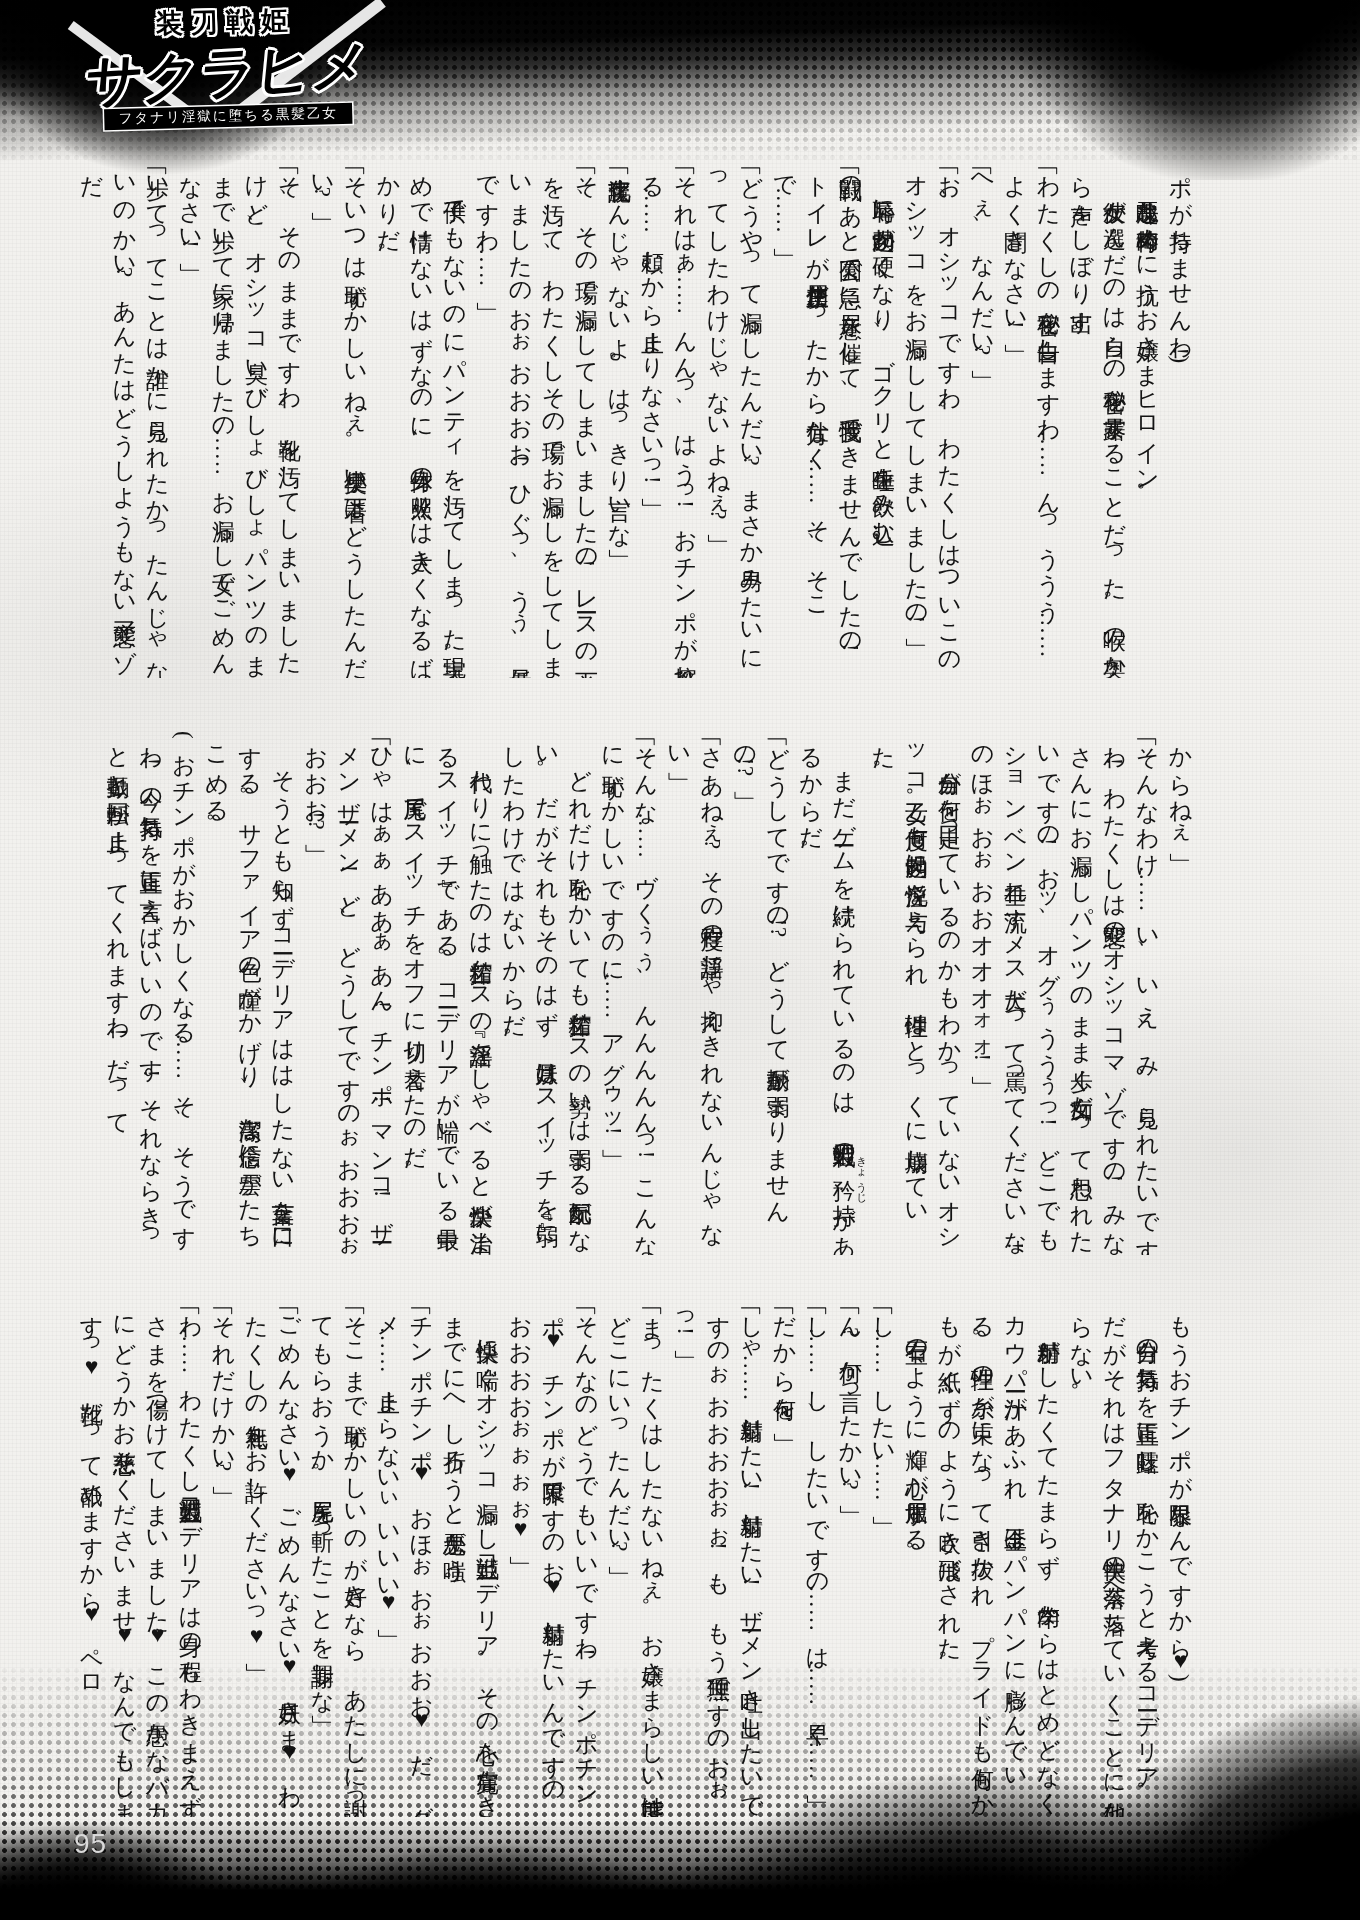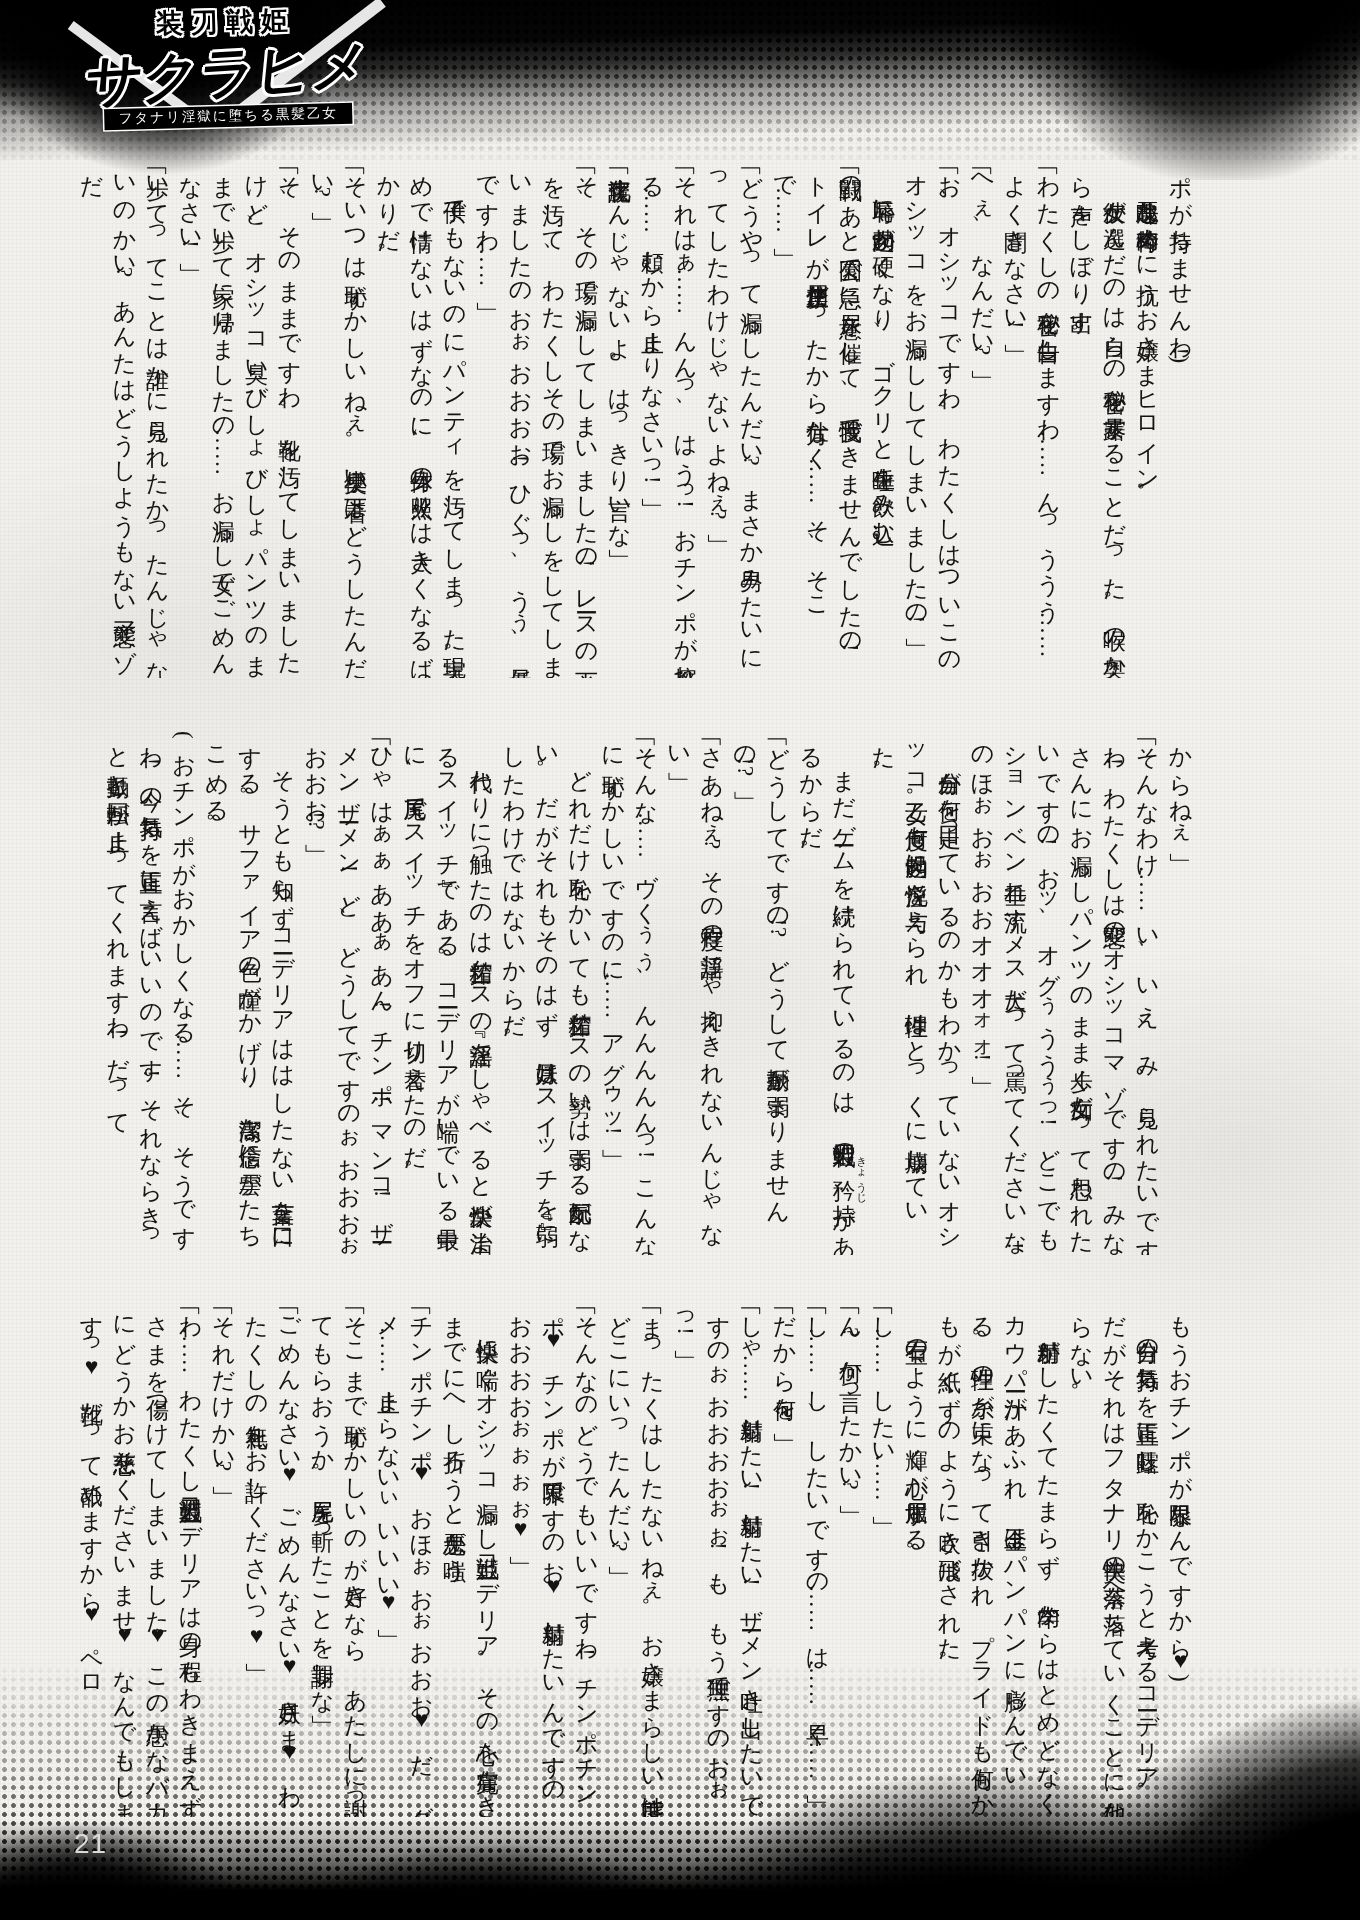--- a/index.html
+++ b/index.html
@@ -166,14 +166,14 @@
       <p class="para indent">快楽に喘ぐオシッコ漏らし戦姫コーデリア。その心を完膚なきまでにへし折ろうと悪鬼が嗤う。</p>
       <p class="para">「チンポチンポ♥ おほぉおぉおおお♥ だ、ダメ……止まらないぃいいい♥」</p>
       <p class="para">「そこまで恥ずかしいのが好きなら、あたしに謝ってもらおうか。尻尾を斬ったことを謝罪しな」</p>
       <p class="para">「ごめんなさい♥ ごめんなさい♥ 妖月さま♥ わたくしの無礼をお許しくださいっ♥」</p>
       <p class="para">「それだけかい?」</p>
       <p class="para">「わ……わたくし装刃戦姫コーデリアは身の程もわきまえず妖月さまを傷つけてしまいました♥ この愚かなバカ女にどうかお慈悲をくださいませ♥ なんでもしますっ♥ 靴だって舐めますから♥ ペロ</p>
     </div>
 
   <div id="bottom-halftone"></div>
 
-  <div id="page-number">21</div>
+  <div id="page-number">95</div>
 </div>
 
 </body></html>

